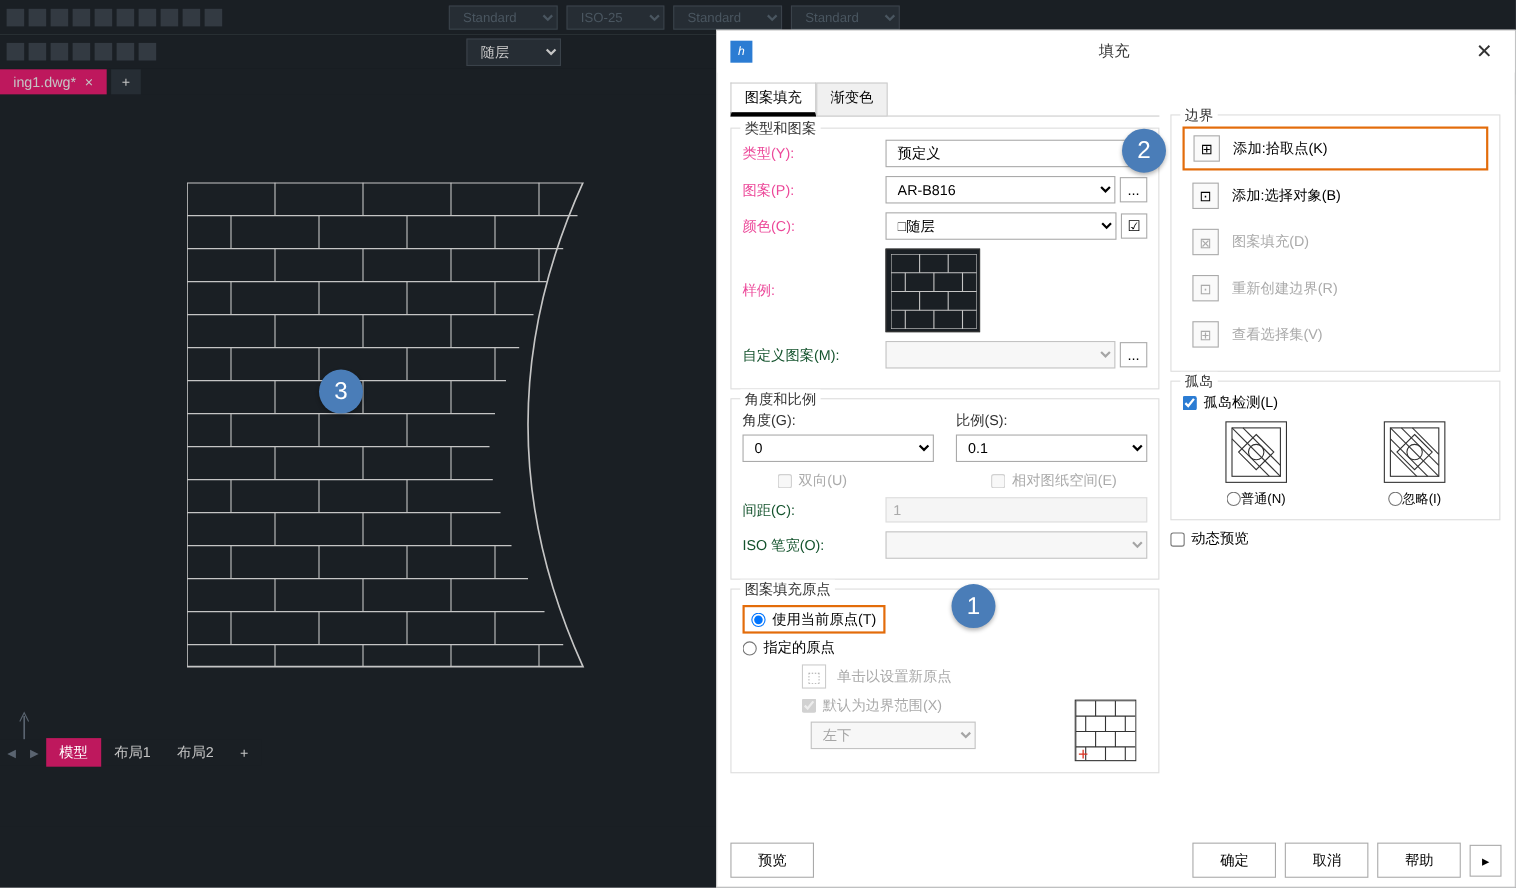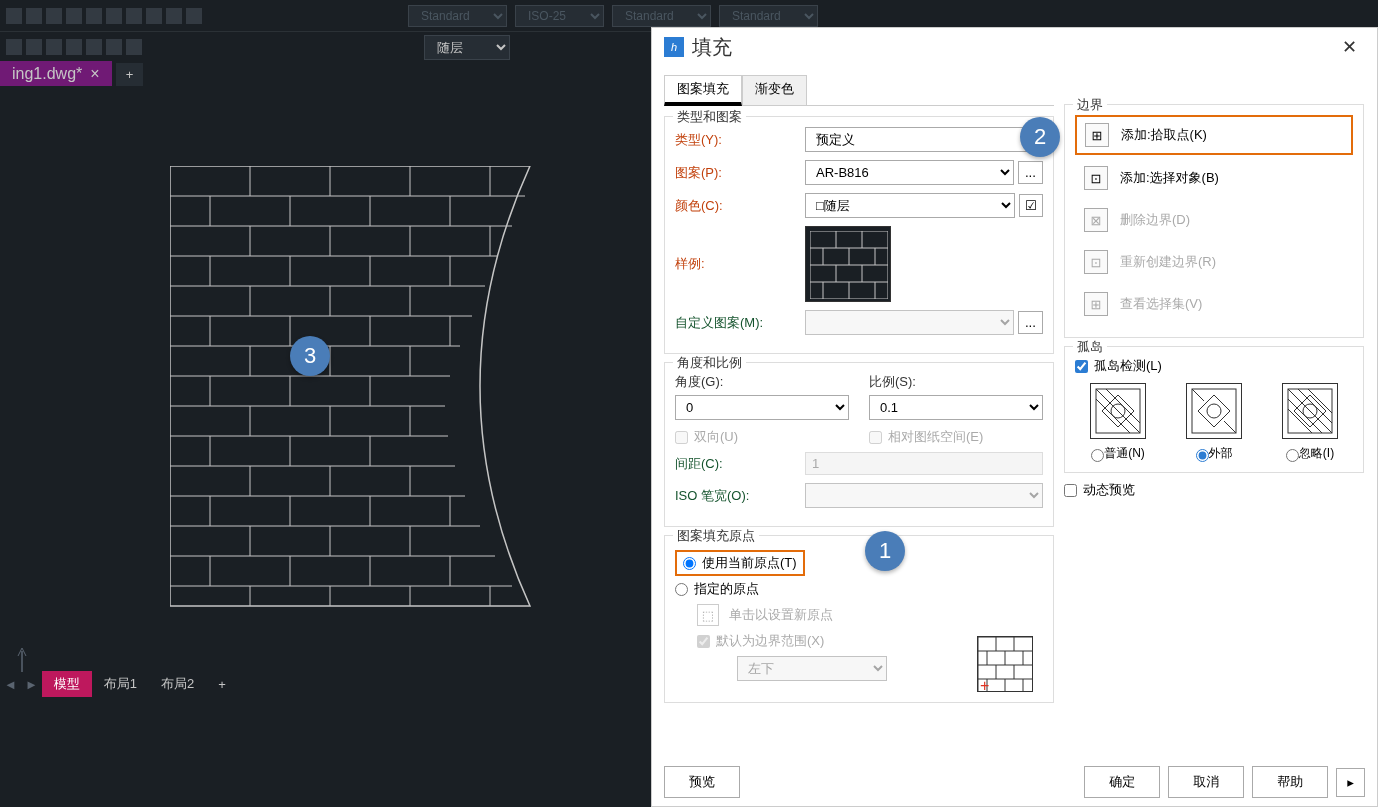--- a/index.html
+++ b/index.html
@@ -56,24 +56,24 @@
     }
     
     
     .tab-bar {
       height: 24px;
       background: #1a1f24;
       display: flex;
       align-items: center;
     }
     .file-tab {
-      background: #701a75;
+      background: #be185d;
       color: #c5c5c5;
       padding: 4px 12px;
-      font-size: 16px;
+      font-size: 13px;
       display: flex;
       align-items: center;
       gap: 8px;
     }
     .tab-close {
       color: #c5c5c5;
       cursor: pointer;
     }
     .tab-plus {
       background: #262d34;
@@ -170,22 +170,23 @@
       margin-right: 8px;
       display: flex;
       align-items: center;
       justify-content: center;
       color: #fff;
       font-size: 11px;
       font-style: italic;
     }
     .dialog-title {
       flex: 1;
-      font-size: 20px;
+      font-size: 14px;
       color: #333;
+      text-align: center;
     }
     .dialog-close {
       font-size: 18px;
       color: #333;
       cursor: pointer;
       padding: 4px 8px;
     }
     .dialog-body {
       flex: 1;
       display: flex;
@@ -235,21 +236,21 @@
     
     
     .form-row {
       display: flex;
       align-items: center;
       margin-bottom: 8px;
     }
     .form-label {
       width: 130px;
       font-size: 13px;
-      color: #c2410c;
+      color: #ec4899;
     }
     .form-label.disabled { color: #14532d; }
     .form-select, .form-input {
       flex: 1;
       padding: 3px 6px;
       border: 1px solid #aaa;
       font-size: 13px;
       background: #fff;
     }
     .form-input.disabled {
@@ -294,21 +295,21 @@
     }
     
     
     .check-row, .radio-row {
       display: flex;
       align-items: center;
       margin-bottom: 6px;
       font-size: 13px;
     }
     .check-row input, .radio-row input { margin-right: 6px; }
-    .check-row.disabled, .radio-row.disabled { color: #aaa; }
+    .check-row.disabled, .radio-row.disabled { color: #aaa; margin-left: 32px; }
     
     
     .bound-btn {
       display: flex;
       align-items: center;
       padding: 6px 8px;
       border: 1px solid transparent;
       cursor: pointer;
       margin-bottom: 4px;
       font-size: 13px;
@@ -343,21 +344,21 @@
       height: 56px;
       border: 1px solid #333;
       background: #fff;
       margin: 0 auto 6px;
       display: flex;
       align-items: center;
       justify-content: center;
     }
     .island-radio {
       display: flex;
-      align-items: flex-end;
+      align-items: center;
       justify-content: center;
       font-size: 12px;
     }
     
     
     .origin-highlight {
       border: 2px solid #e36c0a;
       padding: 2px 6px;
       margin: 4px 0;
       display: inline-flex;
@@ -685,21 +686,21 @@
         <div class="bound-btn highlight">
           <div class="bound-icon">⊞</div>
           <span>添加:拾取点(K)</span>
         </div>
         <div class="bound-btn">
           <div class="bound-icon">⊡</div>
           <span>添加:选择对象(B)</span>
         </div>
         <div class="bound-btn disabled">
           <div class="bound-icon">⊠</div>
-          <span>删除边界(D)</span>
+          <span>图案填充(D)</span>
         </div>
         <div class="bound-btn disabled">
           <div class="bound-icon">⊡</div>
           <span>重新创建边界(R)</span>
         </div>
         <div class="bound-btn disabled">
           <div class="bound-icon">⊞</div>
           <span>查看选择集(V)</span>
         </div>
       </div>
@@ -718,35 +719,20 @@
                   <polygon points="24,8 40,24 24,40 8,24" fill="none" stroke="#333"></polygon>
                   <circle cx="24" cy="24" r="7" fill="none" stroke="#333"></circle>
                   <line x1="2" y1="2" x2="46" y2="46" stroke="#333"></line>
                   <line x1="2" y1="12" x2="36" y2="46" stroke="#333"></line>
                   <line x1="12" y1="2" x2="46" y2="36" stroke="#333"></line>
                 </svg>
             </div>
             <div class="island-radio">
               <input type="radio" name="island" style="">
               <span>普通(N)</span>
-            </div>
-          </div>
-          <div class="island-opt">
-            <div class="island-img">
-              <svg width="48" height="48">
-                  <rect x="2" y="2" width="44" height="44" fill="none" stroke="#333"></rect>
-                  <polygon points="24,8 40,24 24,40 8,24" fill="none" stroke="#333"></polygon>
-                  <circle cx="24" cy="24" r="7" fill="none" stroke="#333"></circle>
-                  <line x1="2" y1="2" x2="14" y2="14" stroke="#333"></line>
-                  <line x1="34" y1="34" x2="46" y2="46" stroke="#333"></line>
-                </svg>
-            </div>
-            <div class="island-radio">
-              <input type="radio" name="island" checked="" style="accent-color: rgb(43, 124, 211);">
-              <span>外部</span>
             </div>
           </div>
           <div class="island-opt">
             <div class="island-img">
               <svg width="48" height="48">
                   <rect x="2" y="2" width="44" height="44" fill="none" stroke="#333"></rect>
                   <polygon points="24,8 40,24 24,40 8,24" fill="none" stroke="#333"></polygon>
                   <circle cx="24" cy="24" r="7" fill="none" stroke="#333"></circle>
                   <line x1="2" y1="2" x2="46" y2="46" stroke="#333"></line>
                   <line x1="2" y1="22" x2="26" y2="46" stroke="#333"></line>

